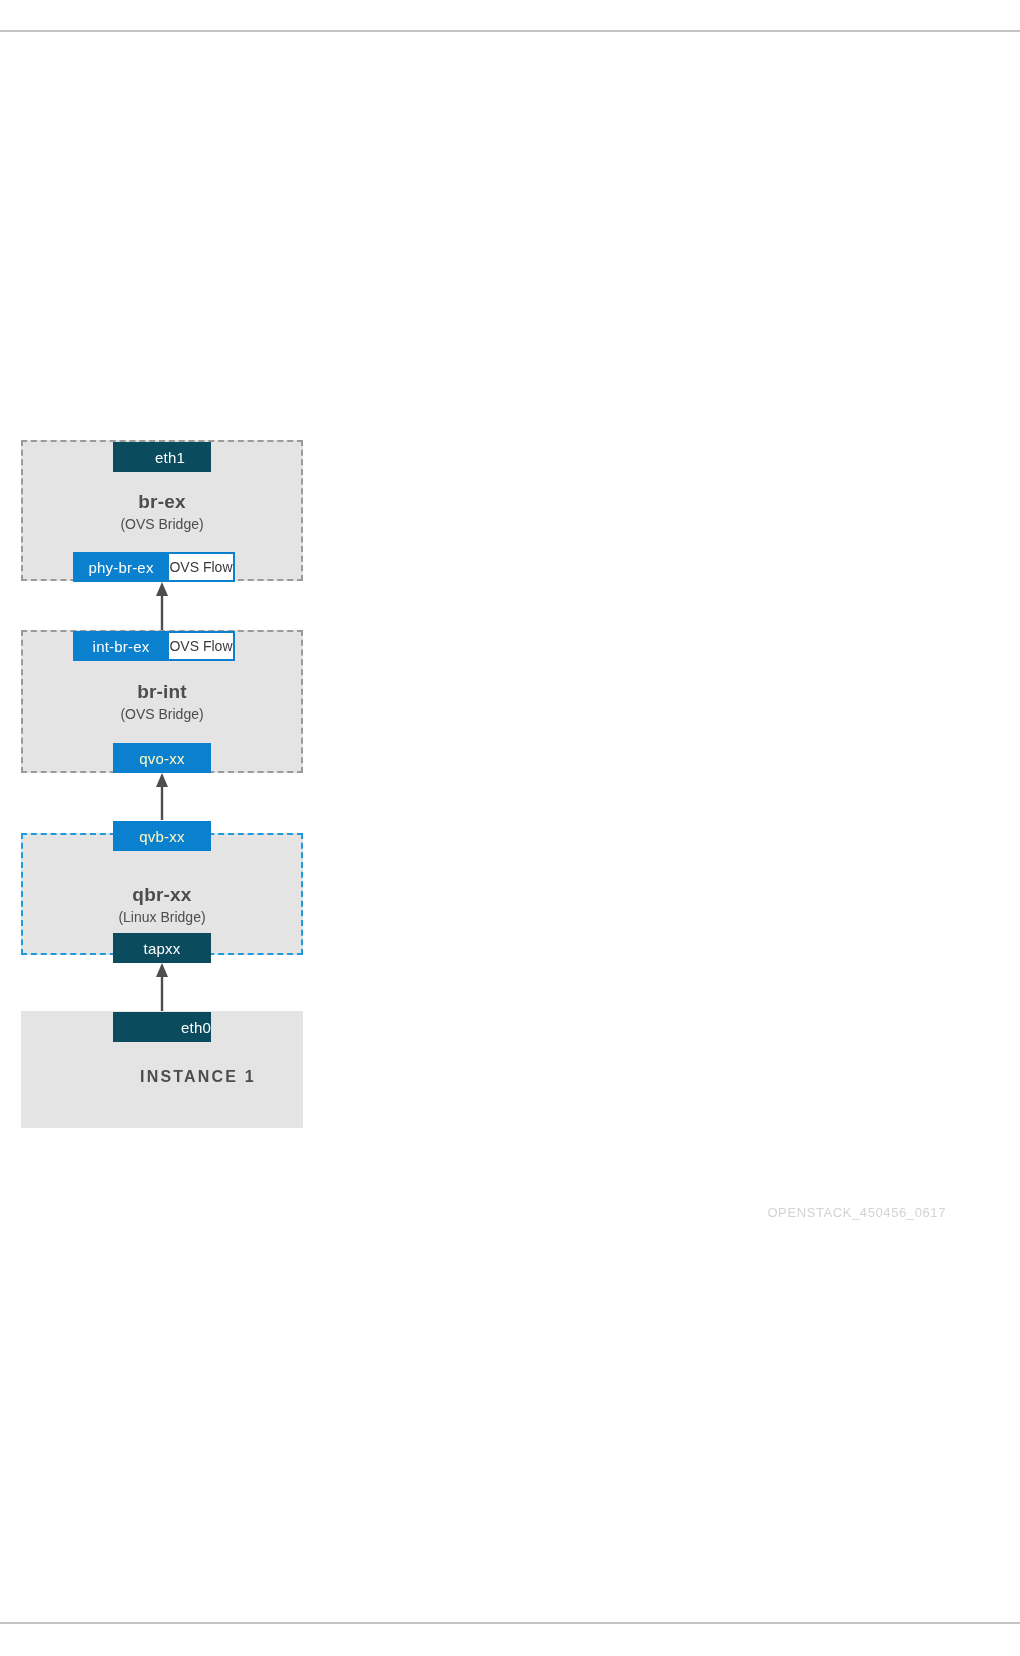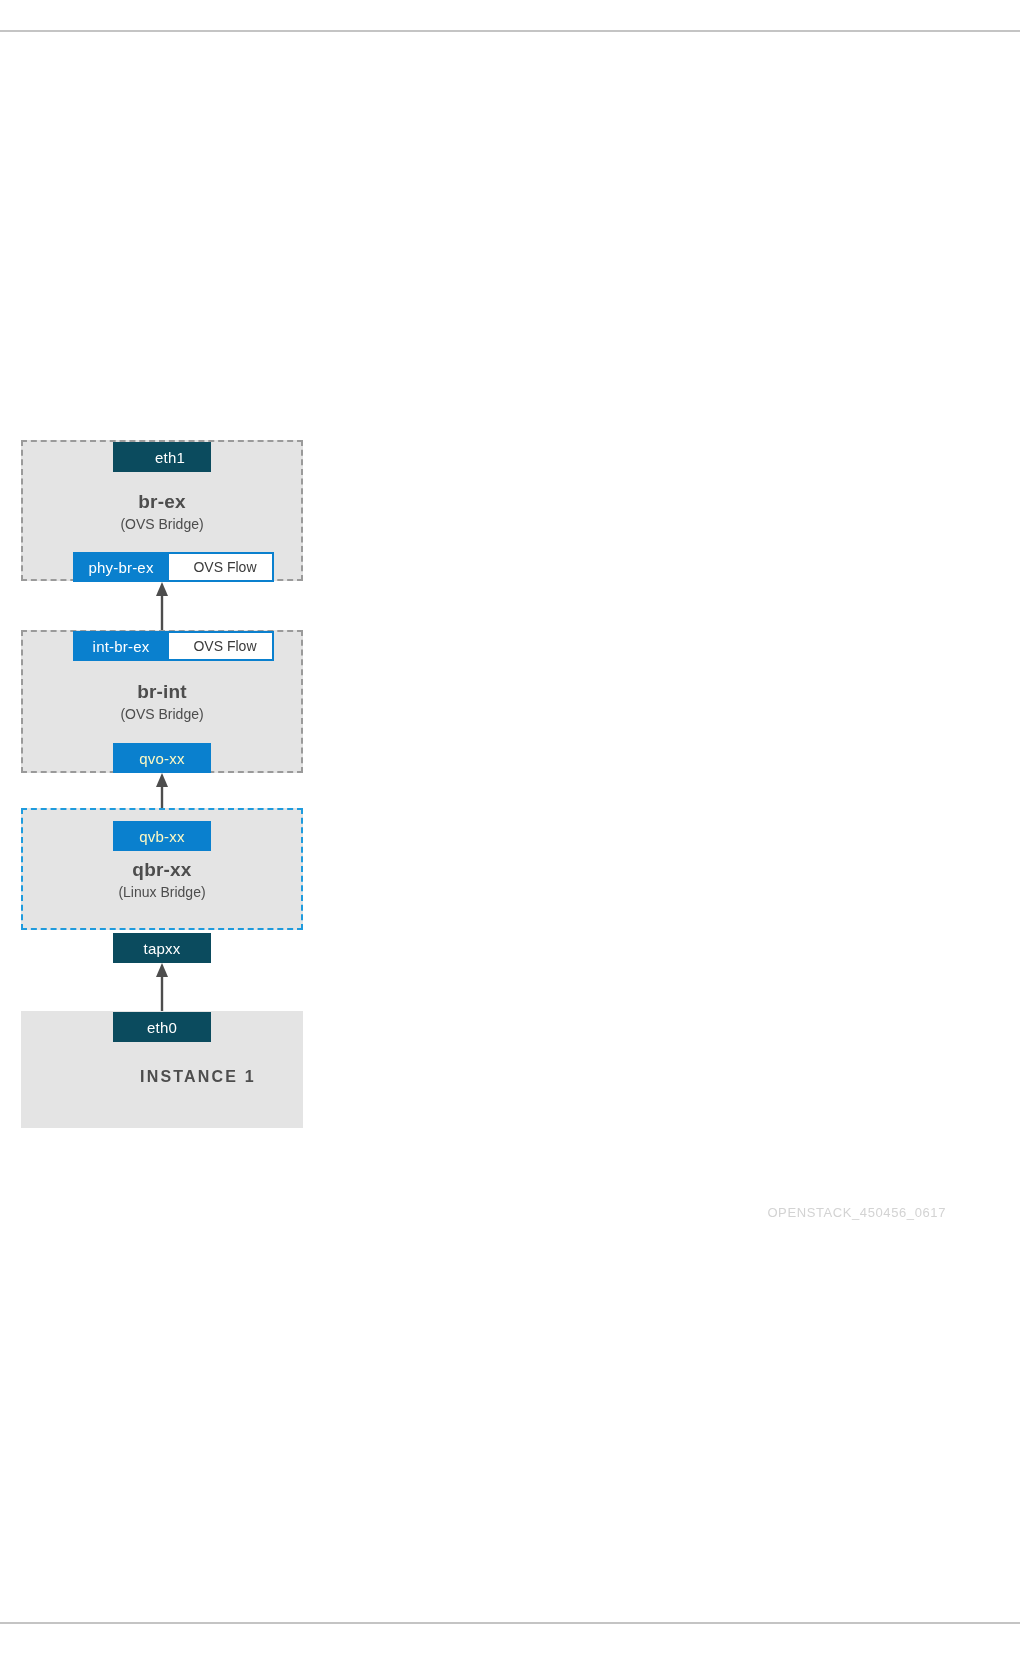--- a/index.html
+++ b/index.html
@@ -121,25 +121,24 @@
     width: 96px;
     box-sizing: border-box;
   }
   .chip-split .seg-white {
     background: #ffffff;
     color: #3a3a3a;
     display: flex;
     align-items: center;
     justify-content: center;
     font-size: 14px;
-    width: 105px;
+    width: 66px;
     box-sizing: border-box;
     border: 2px solid #0a80ce;
     border-left: none;
-    padding-left: 9px;
   }
 
   
   .arrow {
     position: absolute;
     left: 155px;
     width: 14px;
   }
   .arrow svg { display: block; }
 
@@ -201,21 +200,21 @@
     <span>qvo-xx</span>
   </div>
 
   <div class="arrow" style="top:773px; height:47px;">
     <svg width="14" height="47" viewBox="0 0 14 47" xmlns="http://www.w3.org/2000/svg">
       <line x1="7" y1="47" x2="7" y2="12" stroke="#4d4d4d" stroke-width="2.4"></line>
       <polygon points="7,0 13,14 1,14" fill="#4d4d4d"></polygon>
     </svg>
   </div>
 
-  <div class="node-box dashed-blue" style="top:808px; height:122px;">
+  <div class="node-box dashed-blue" style="top:833px; height:122px;">
     <div class="box-titles" style="top:48px;">
       <div class="box-title">qbr-xx</div>
       <div class="box-subtitle">(Linux Bridge)</div>
     </div>
   </div>
 
   <div class="chip blue" style="left:113px; top:821px; width:98px;">
     <span>qvb-xx</span>
   </div>
 
@@ -229,19 +228,19 @@
       <polygon points="7,0 13,14 1,14" fill="#4d4d4d"></polygon>
     </svg>
   </div>
 
   <div class="node-box plain" style="top:1011px; height:117px;">
     <div class="box-titles" style="top:55px;padding-left:36px;">
       <div class="box-title-caps">INSTANCE 1</div>
     </div>
   </div>
 
-  <div class="chip dark" style="left:113px; top:1012px; width:98px;">
+  <div class="chip dark" style="left:113px; top:1012px; width:98px;justify-content:flex-end;">
     <span>eth0</span>
   </div>
 
 </div>
 
 <div id="watermark">OPENSTACK_450456_0617</div>
 
 </body></html>

